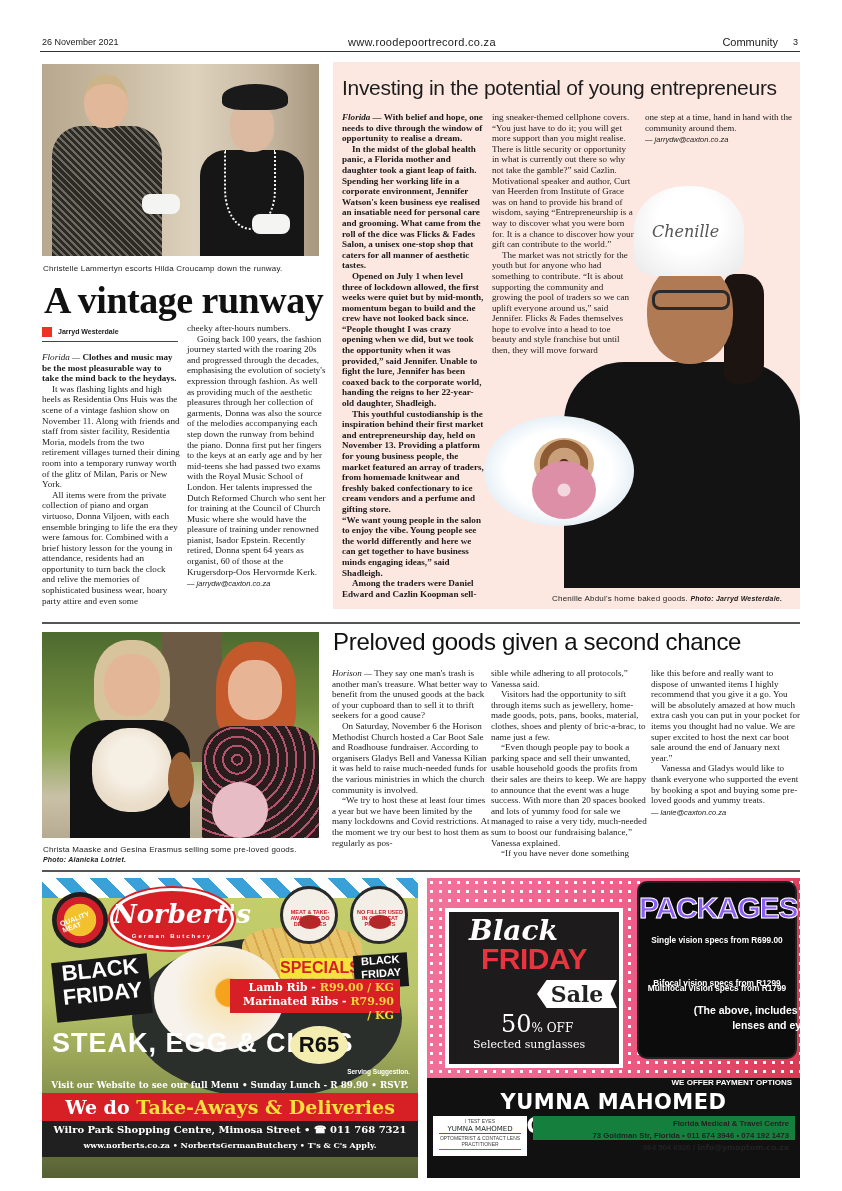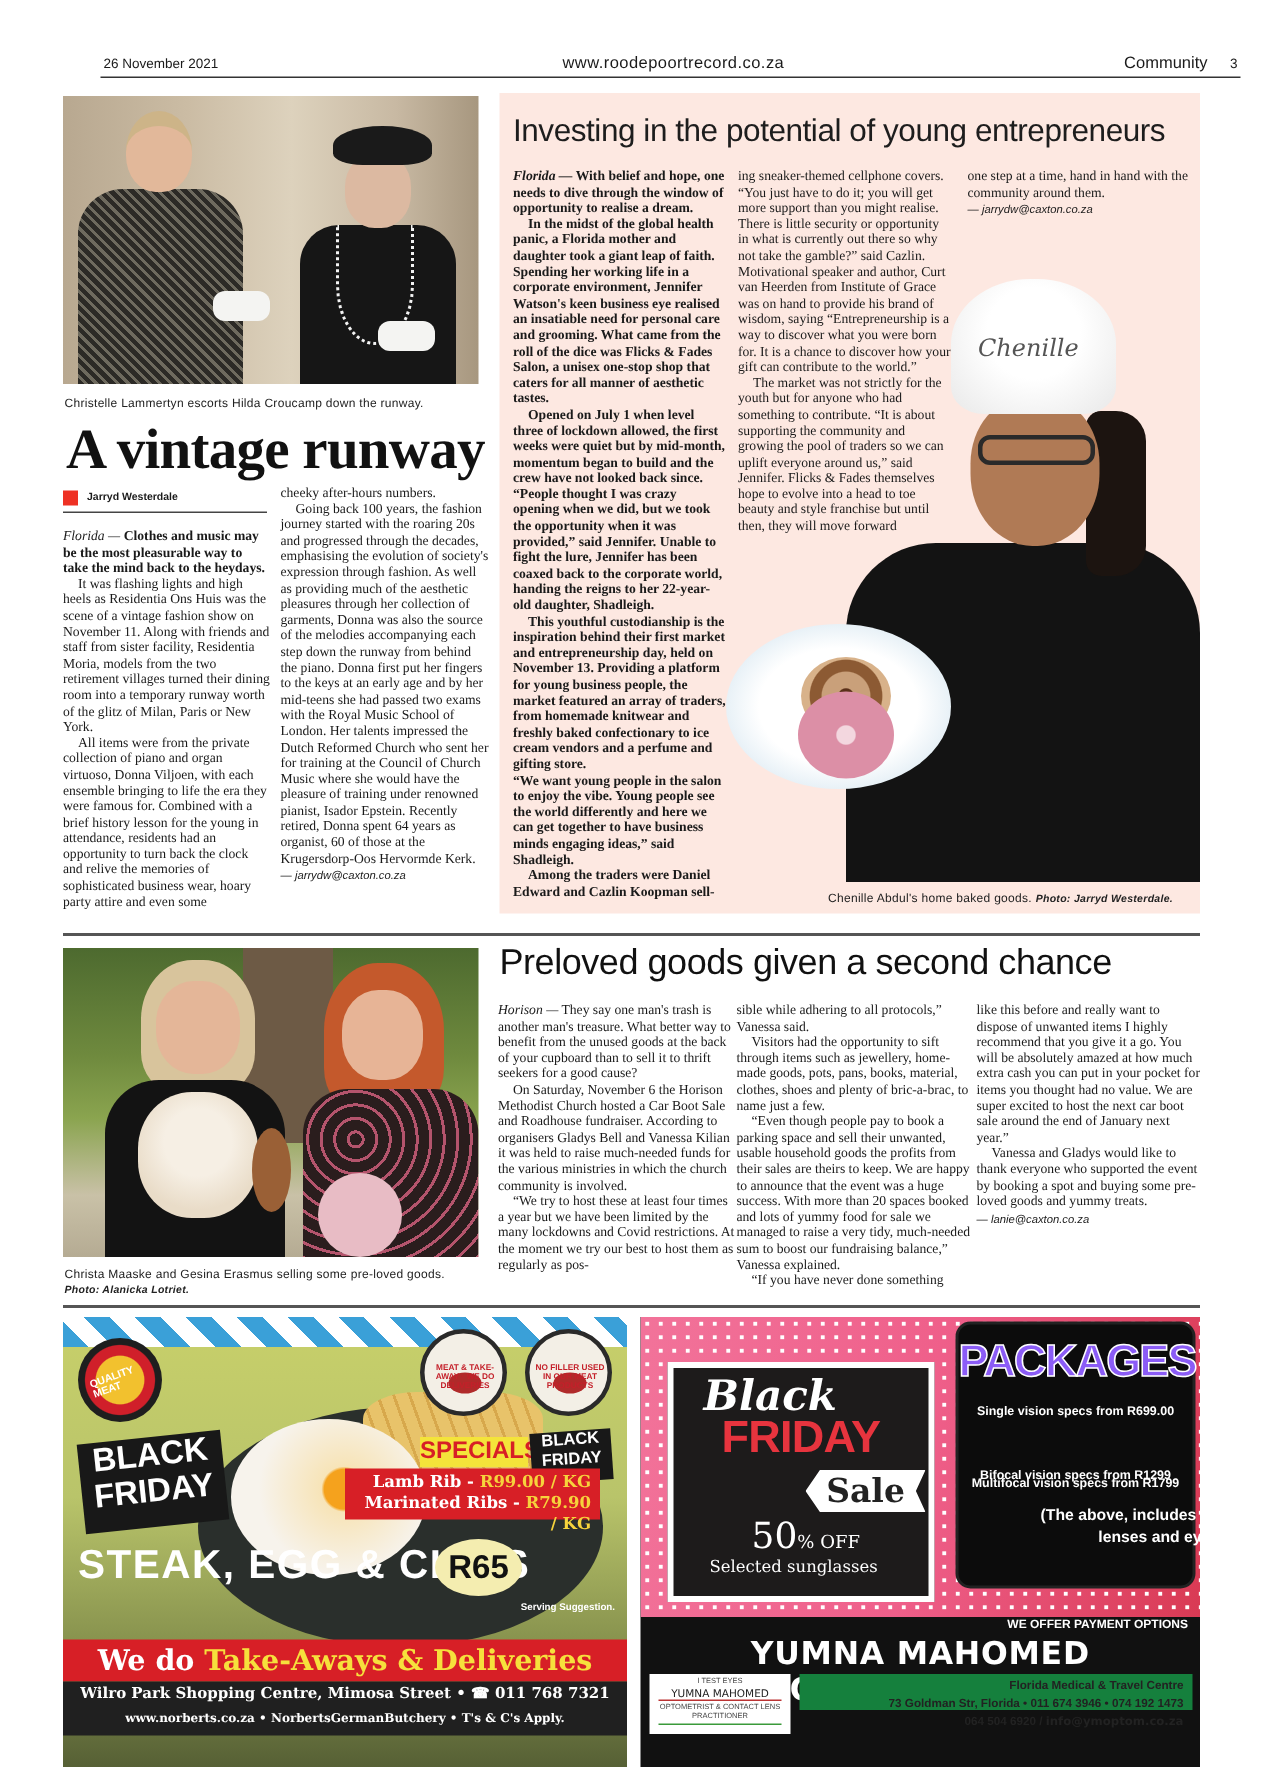--- a/index.html
+++ b/index.html
@@ -1,19 +1,19 @@
 <!DOCTYPE html>
 <html><head>
 <meta charset="utf-8">
 <style>
   * { box-sizing: border-box; margin: 0; padding: 0; }
   html, body { width: 842px; height: 1191px; background: #ffffff; overflow: hidden; }
   body { position: relative; font-family: "Liberation Serif", serif; color: #1a1a1a; }
 
-  .header { position: absolute; left: 40px; top: 36px; width: 760px; height: 16px; border-bottom: 1px solid #333; margin-left: 27px; }
+  .header { position: absolute; left: 40px; top: 36px; width: 760px; height: 16px; border-bottom: 1px solid #333; }
   .header .date { position: absolute; left: 2px; top: 1px; font: 9px "Liberation Sans", sans-serif; }
   .header .site { position: absolute; left: 308px; top: 0; font: 11px "Liberation Sans", sans-serif; letter-spacing: .3px; }
   .header .section { position: absolute; right: 22px; top: 0; font: 11px "Liberation Sans", sans-serif; }
   .header .pageno { position: absolute; right: 2px; top: 1px; font: 9px "Liberation Sans", sans-serif; }
 
   .photo { position: absolute; overflow: hidden; }
   .caption { position: absolute; font: 8px "Liberation Sans", sans-serif; color: #222; letter-spacing: .2px; }
   .caption i { font-size: 7px; font-weight: bold; }
 
   .body-text { position: absolute; font-size: 9.1px; line-height: 10.6px; text-align: left; }
@@ -258,20 +258,24 @@
 <div class="divider" style="left:42px;top:870px;width:758px;"></div>
 
 <div class="ad-norbert">
   <div class="nb-checker"></div>
   <div class="nb-pan"></div>
   <div class="nb-chips"></div>
   <div class="nb-egg"></div>
   <div class="nb-quality">
       <span>QUALITY MEAT</span>
     </div>
+  <div class="nb-logo">
+    <div class="name">Norbert's</div>
+    <div class="sub">German Butchery</div>
+  </div>
   <div class="nb-badge" style="left:238px;">
       <div class="meat"></div>
       <span>MEAT &amp; TAKE-AWAY · WE DO DELIVERIES</span>
     </div>
   <div class="nb-badge" style="left:308px;">
       <div class="meat"></div>
       <span>NO FILLER USED IN OUR MEAT PRODUCTS</span>
     </div>
   <div class="nb-bf1">
     <span>BLACK</span>
@@ -282,20 +286,21 @@
     <span>BLACK</span>
     <span>FRIDAY</span>
   </div>
   <div class="nb-prices">
     <div><span>Lamb Rib -</span> <b>R99.00 / KG</b></div>
     <div><span>Marinated Ribs -</span> <b>R79.90 / KG</b></div>
   </div>
   <div class="nb-steak">STEAK, EGG &amp; CHIPS</div>
   <div class="nb-r65">R65</div>
   <div class="nb-serving">Serving Suggestion.</div>
+  <div class="nb-visit">Visit our Website to see our full Menu • Sunday Lunch - R 89.90 • RSVP.</div>
   <div class="nb-bar-red">
     <span>We do</span>
     <b>Take-Aways &amp; Deliveries</b>
   </div>
   <div class="nb-bar-dark">
     <div class="l1">Wilro Park Shopping Centre, Mimosa Street • ☎ 011 768 7321</div>
     <div class="l2">www.norberts.co.za • NorbertsGermanButchery • T's &amp; C's Apply.</div>
   </div>
 </div>
 

